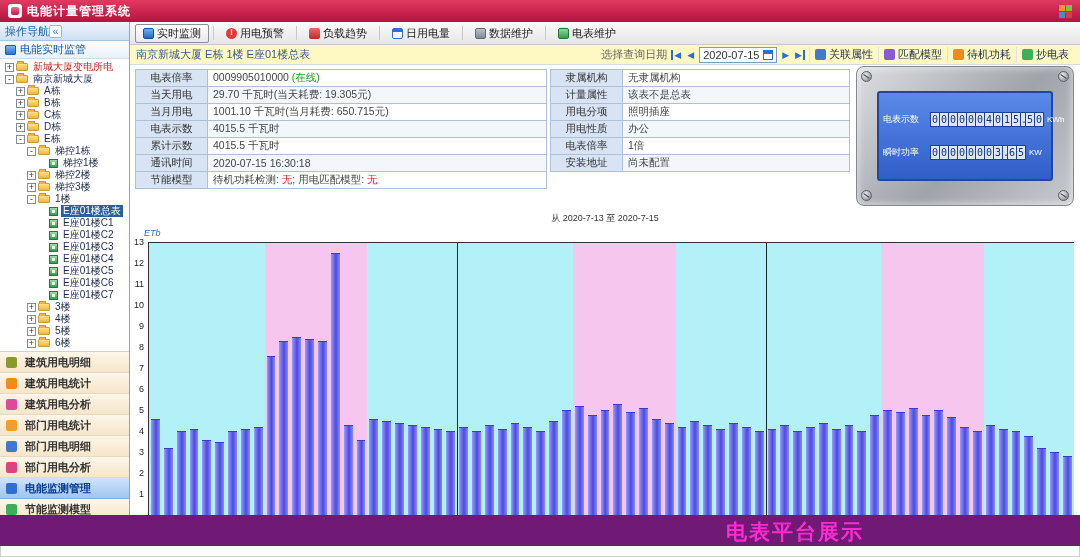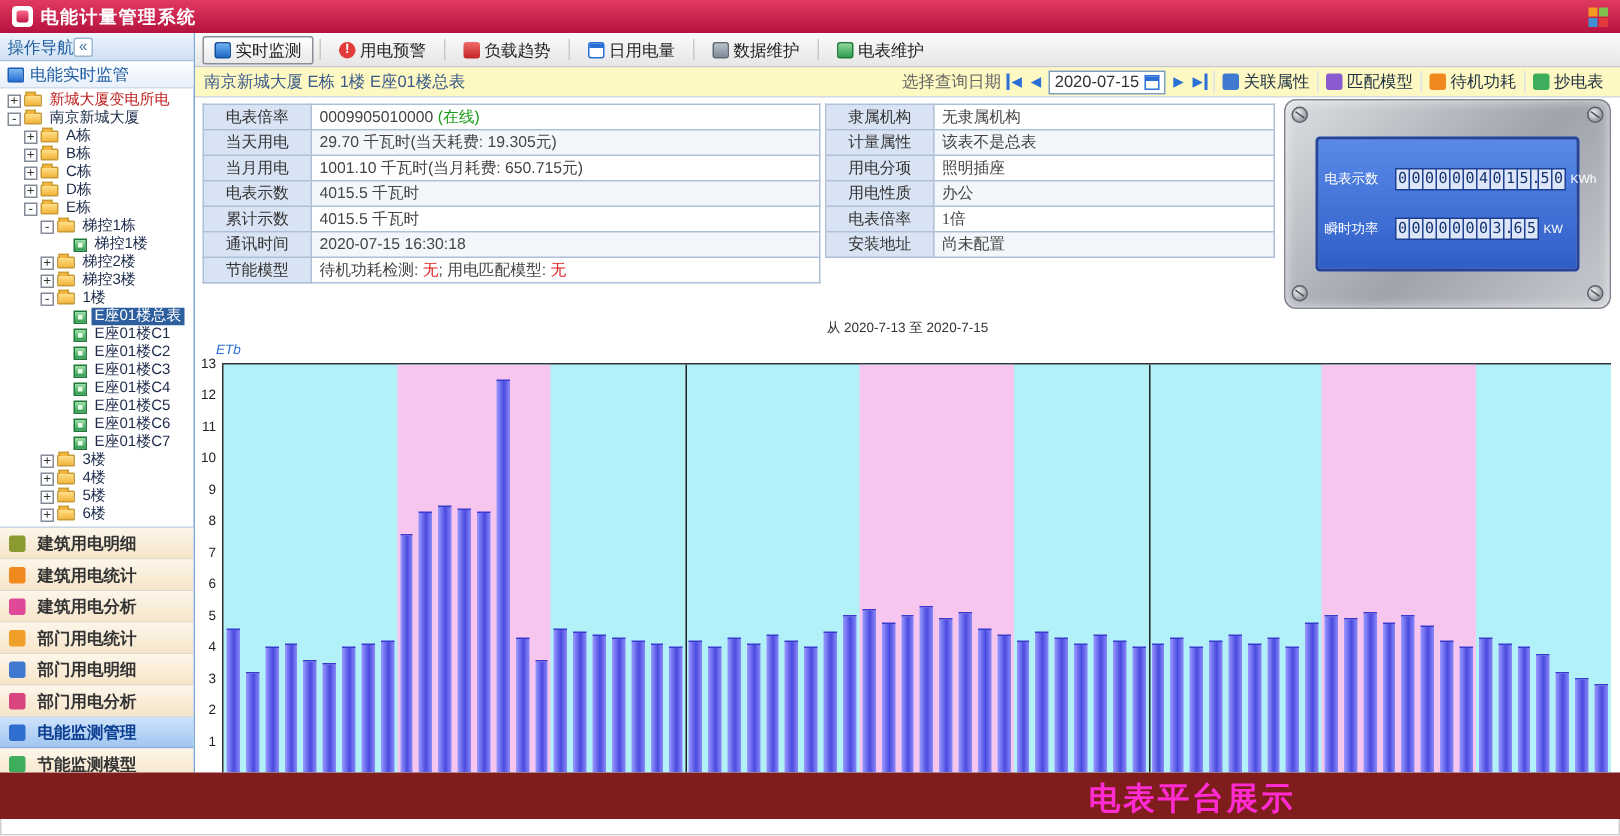--- a/index.html
+++ b/index.html
@@ -103,21 +103,21 @@
   .standby-icon { background:#f08a1e; }
   .read-meter-icon { background:#3fae5c; }
 
   
   .info-table { position:absolute; border-collapse:collapse; }
   .info-table td { border:1px solid #aebfd8; font-size:10.5px; padding:1px 5px; height:17px; }
   .info-table .lbl { background:#d8e3f3; color:#333; width:72px; text-align:center; }
   .info-table .val { background:#fff; color:#444; }
   .info-table tr:nth-child(even) .val { background:#f3f7fc; }
   #left-table { left:5px; top:47px; width:412px; }
-  #right-table { left:420px; top:47px; width:300px;font-family:Liberation Serif, serif; }
+  #right-table { left:420px; top:47px; width:300px; }
 
   
   .meter-panel { position:absolute; left:726px; top:44px; width:218px; height:140px; border-radius:8px;
                  background:linear-gradient(135deg,#dcdee2,#9fa3aa 55%,#c7cacf);
                  border:1px solid #83878e; box-shadow: inset 0 0 8px rgba(255,255,255,.65); }
   .screw { position:absolute; width:11px; height:11px; border-radius:50%;
            background:radial-gradient(circle at 35% 35%,#f2f3f5,#9a9ea6 70%,#6e7279);
            border:1px solid #5c6068; }
   .screw::after { content:""; position:absolute; left:1px; top:4px; width:7px; height:1px;
                   background:#4c5057; transform:rotate(35deg); }
@@ -601,17 +601,17 @@
             <div class="bar" style="height:29.230769230769226%"></div>
             <div class="bar" style="height:24.615384615384617%"></div>
             <div class="bar" style="height:23.076923076923077%"></div>
             <div class="bar" style="height:21.538461538461537%"></div>
           </div>
         </div>
     </div>
 
   </main>
 
-  <footer class="green-bar" style="background: #7f1d1d;">
+  <footer class="green-bar" style="background: #701a75;">
     <span style="color: rgb(255, 43, 209);">电表平台展示</span>
   </footer>
 
 </div>
 
 </body></html>

